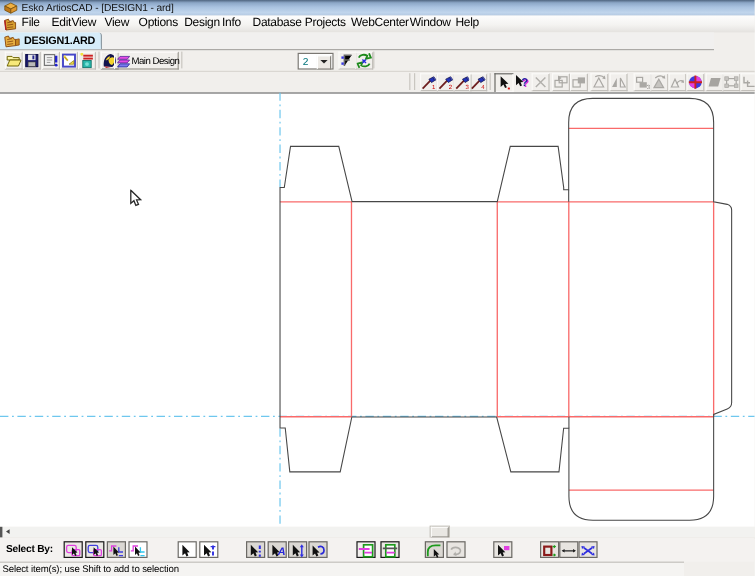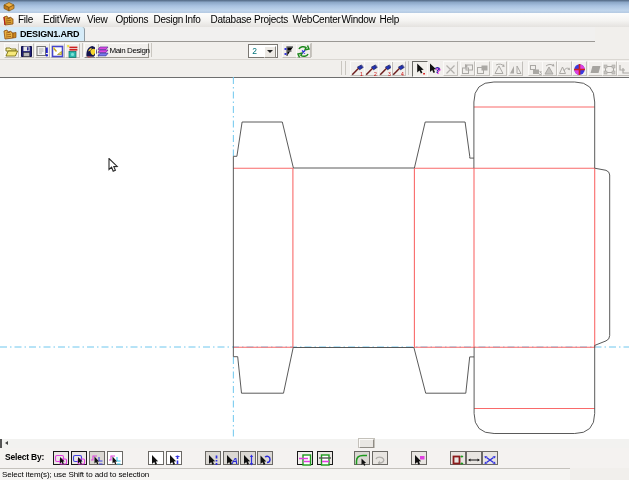--- a/index.html
+++ b/index.html
@@ -36,20 +36,21 @@
   .sbtn{position:absolute;top:3px;width:16px;height:14px;background:#e8e5e1;border:1px solid #6b6965;box-sizing:border-box;}
   .sbtn.chk{border:1.5px solid #1a1a1a;background:#ebe8e4;}
   .sbtn.prs{background:#dbd8d3;}
   
   #statusbar{left:0;top:468px;width:570px;height:12px;background:#f5f4f2;border-top:1px solid #c4c1bc;}
   #statustext{position:absolute;left:2px;top:0.5px;font-size:8px;letter-spacing:-0.1px;color:#000;}
 </style>
 </head>
 <body>
   <div class="abs" id="titlebar">
+    <div class="abs" id="titletext">Esko ArtiosCAD - [DESIGN1 - ard]</div>
     <svg class="abs" style="left:3px;top:1px" width="12" height="11" viewBox="0 0 12 11">
       <path d="M1,4 L6,1.5 L11,4 L6,6.5 Z" fill="#f0b040" stroke="#7a5210" stroke-width="0.7"></path>
       <path d="M1,4 L6,6.5 L6,10 L1,7.5 Z" fill="#c07818" stroke="#7a5210" stroke-width="0.7"></path>
       <path d="M11,4 L6,6.5 L6,10 L11,7.5 Z" fill="#e09830" stroke="#7a5210" stroke-width="0.7"></path>
     </svg>
   </div>
 
   <div class="abs" id="menubar">
     <svg class="abs" style="left:3px;top:1.5px" width="11" height="11" viewBox="0 0 11 11">
       <path d="M1,2 L4,1 L5,3 L8,2.2 L9,4 L10,3.8 L10,9 L2,10 Z" fill="#d8a030" stroke="#8a4a10" stroke-width="0.8"></path>

